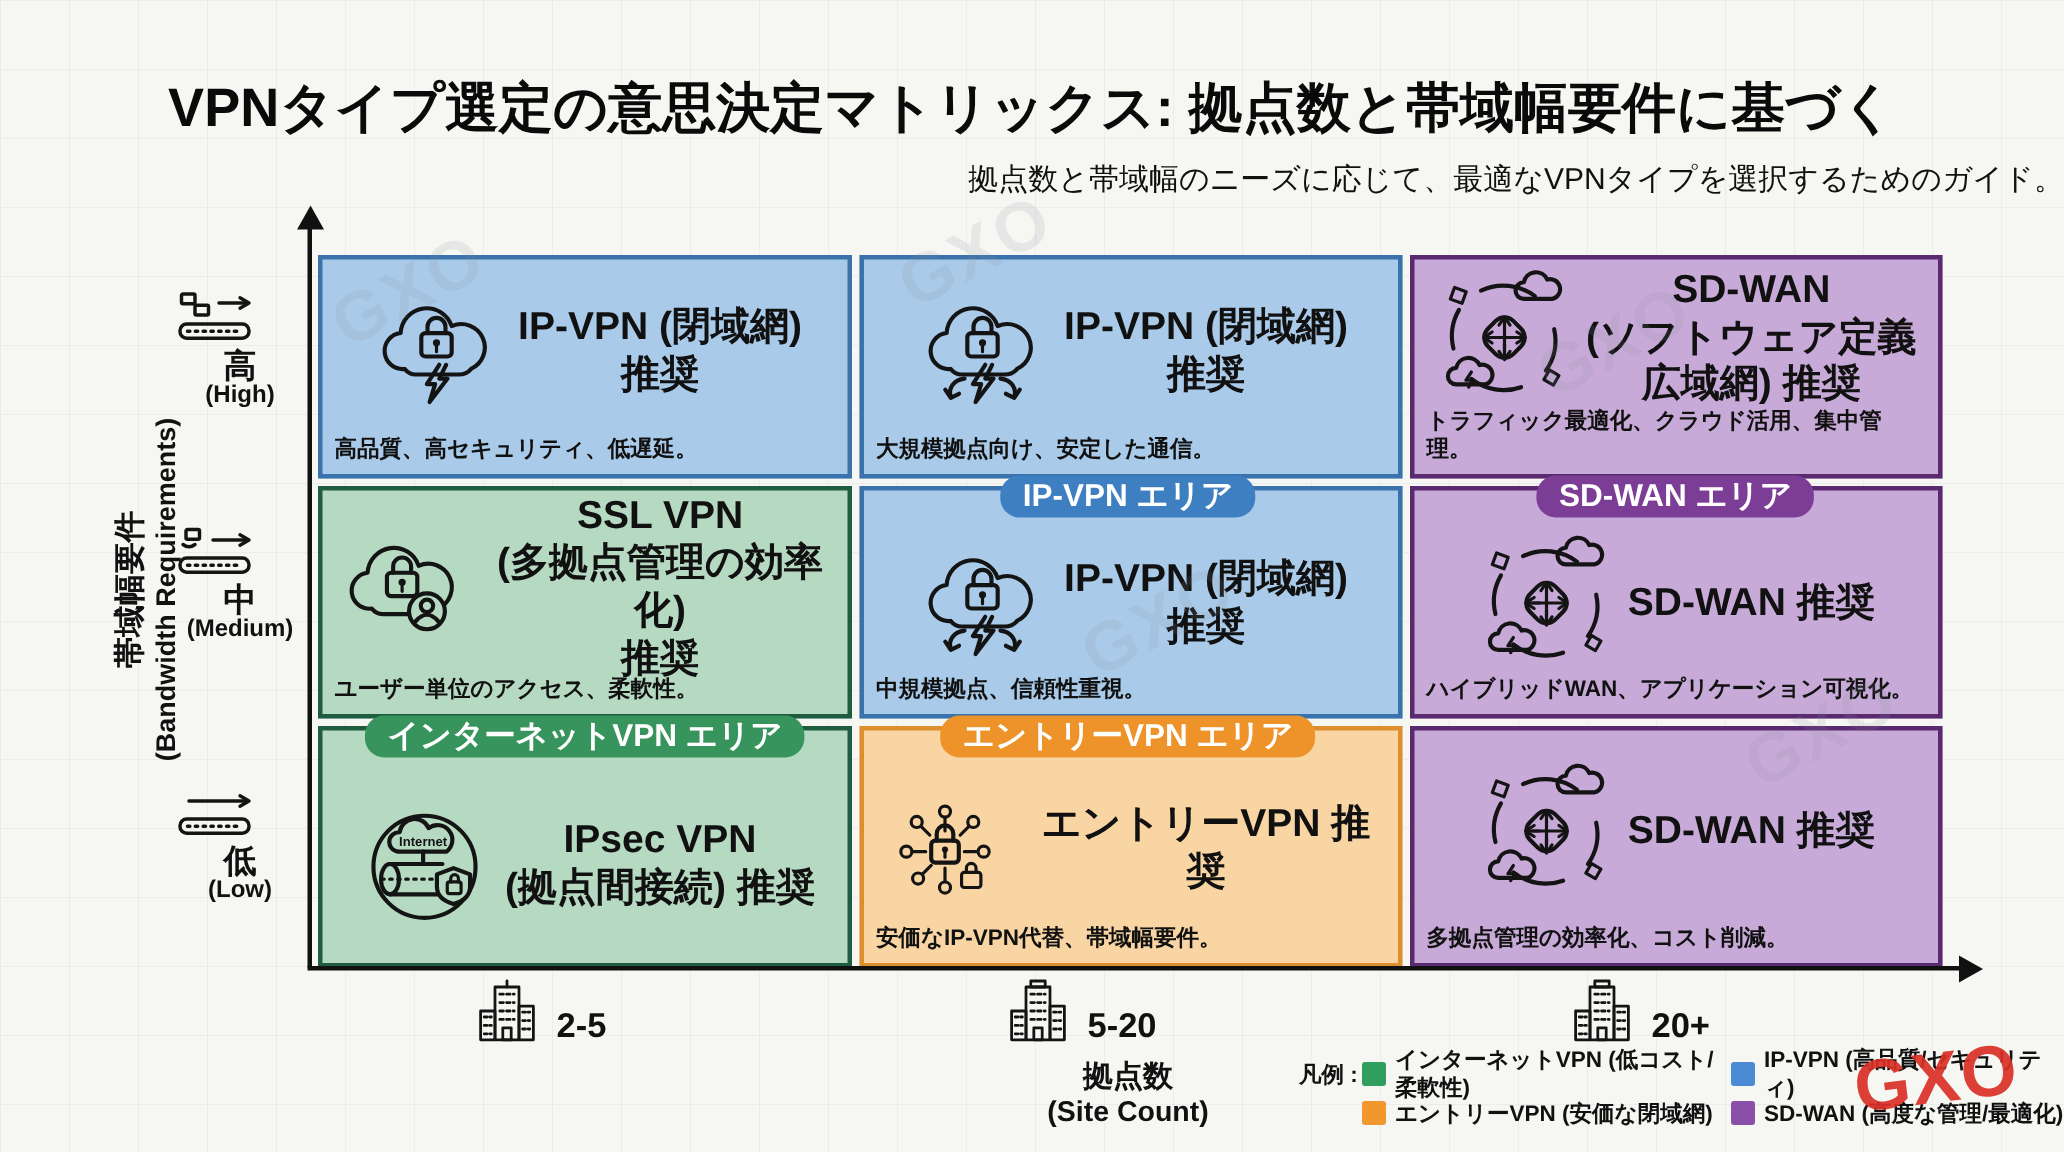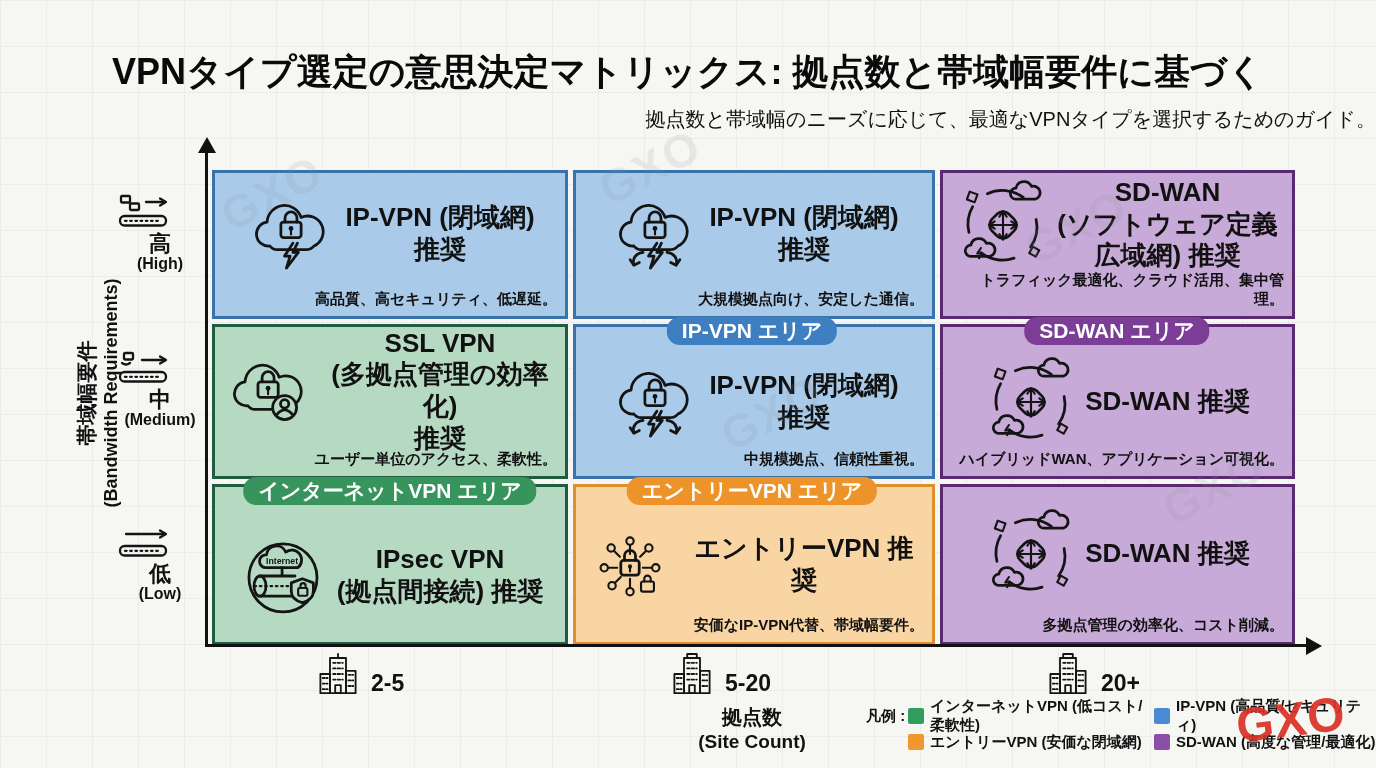--- a/index.html
+++ b/index.html
@@ -23,21 +23,21 @@
   .cell{display:flex; flex-direction:column; justify-content:space-between; padding:5px 8px 4px 8px;}
   .cell.padded{padding-top:26px;}
   .c-blue  {background:#a9cbe9; border:3px solid #3a72ab;}
   .c-green {background:#b6d9c2; border:3px solid #1f5c40;}
   .c-purple{background:#c8aad8; border:3px solid #5a2a70;}
   .c-orange{background:#f8d5a3; border:3px solid #dd8f2d;}
   .cell-main{flex:1; display:flex; align-items:center; justify-content:center; gap:8px; min-height:0;}
   .cell-icon{flex:none; display:flex; align-items:center;}
   .cell-icon svg{width:92px; height:92px;}
   .cell-title{font-size:26px; font-weight:800; text-align:center; white-space:pre-line; line-height:1.22;}
-  .cell-desc{font-size:15px; font-weight:700; text-align:right; padding-bottom:3px;}
+  .cell-desc{font-size:15px; font-weight:700; text-align:left; padding-bottom:3px;}
 
   
   .badge{position:absolute; transform:translateX(-50%); color:#fff; font-weight:800; font-size:21px;
          line-height:1.25; padding:1px 15px; border-radius:13px; white-space:nowrap; z-index:6;}
   .b-blue{background:#3d7fc1;} .b-purple{background:#7b3d96;} .b-green{background:#37945c;} .b-orange{background:#ee9329;}
   #badge-ipvpn{left:752px; top:317px;}
   #badge-sdwan{left:1117px; top:317px;}
   #badge-internet{left:390px; top:477px;}
   #badge-entry{left:752px; top:477px;}
 

